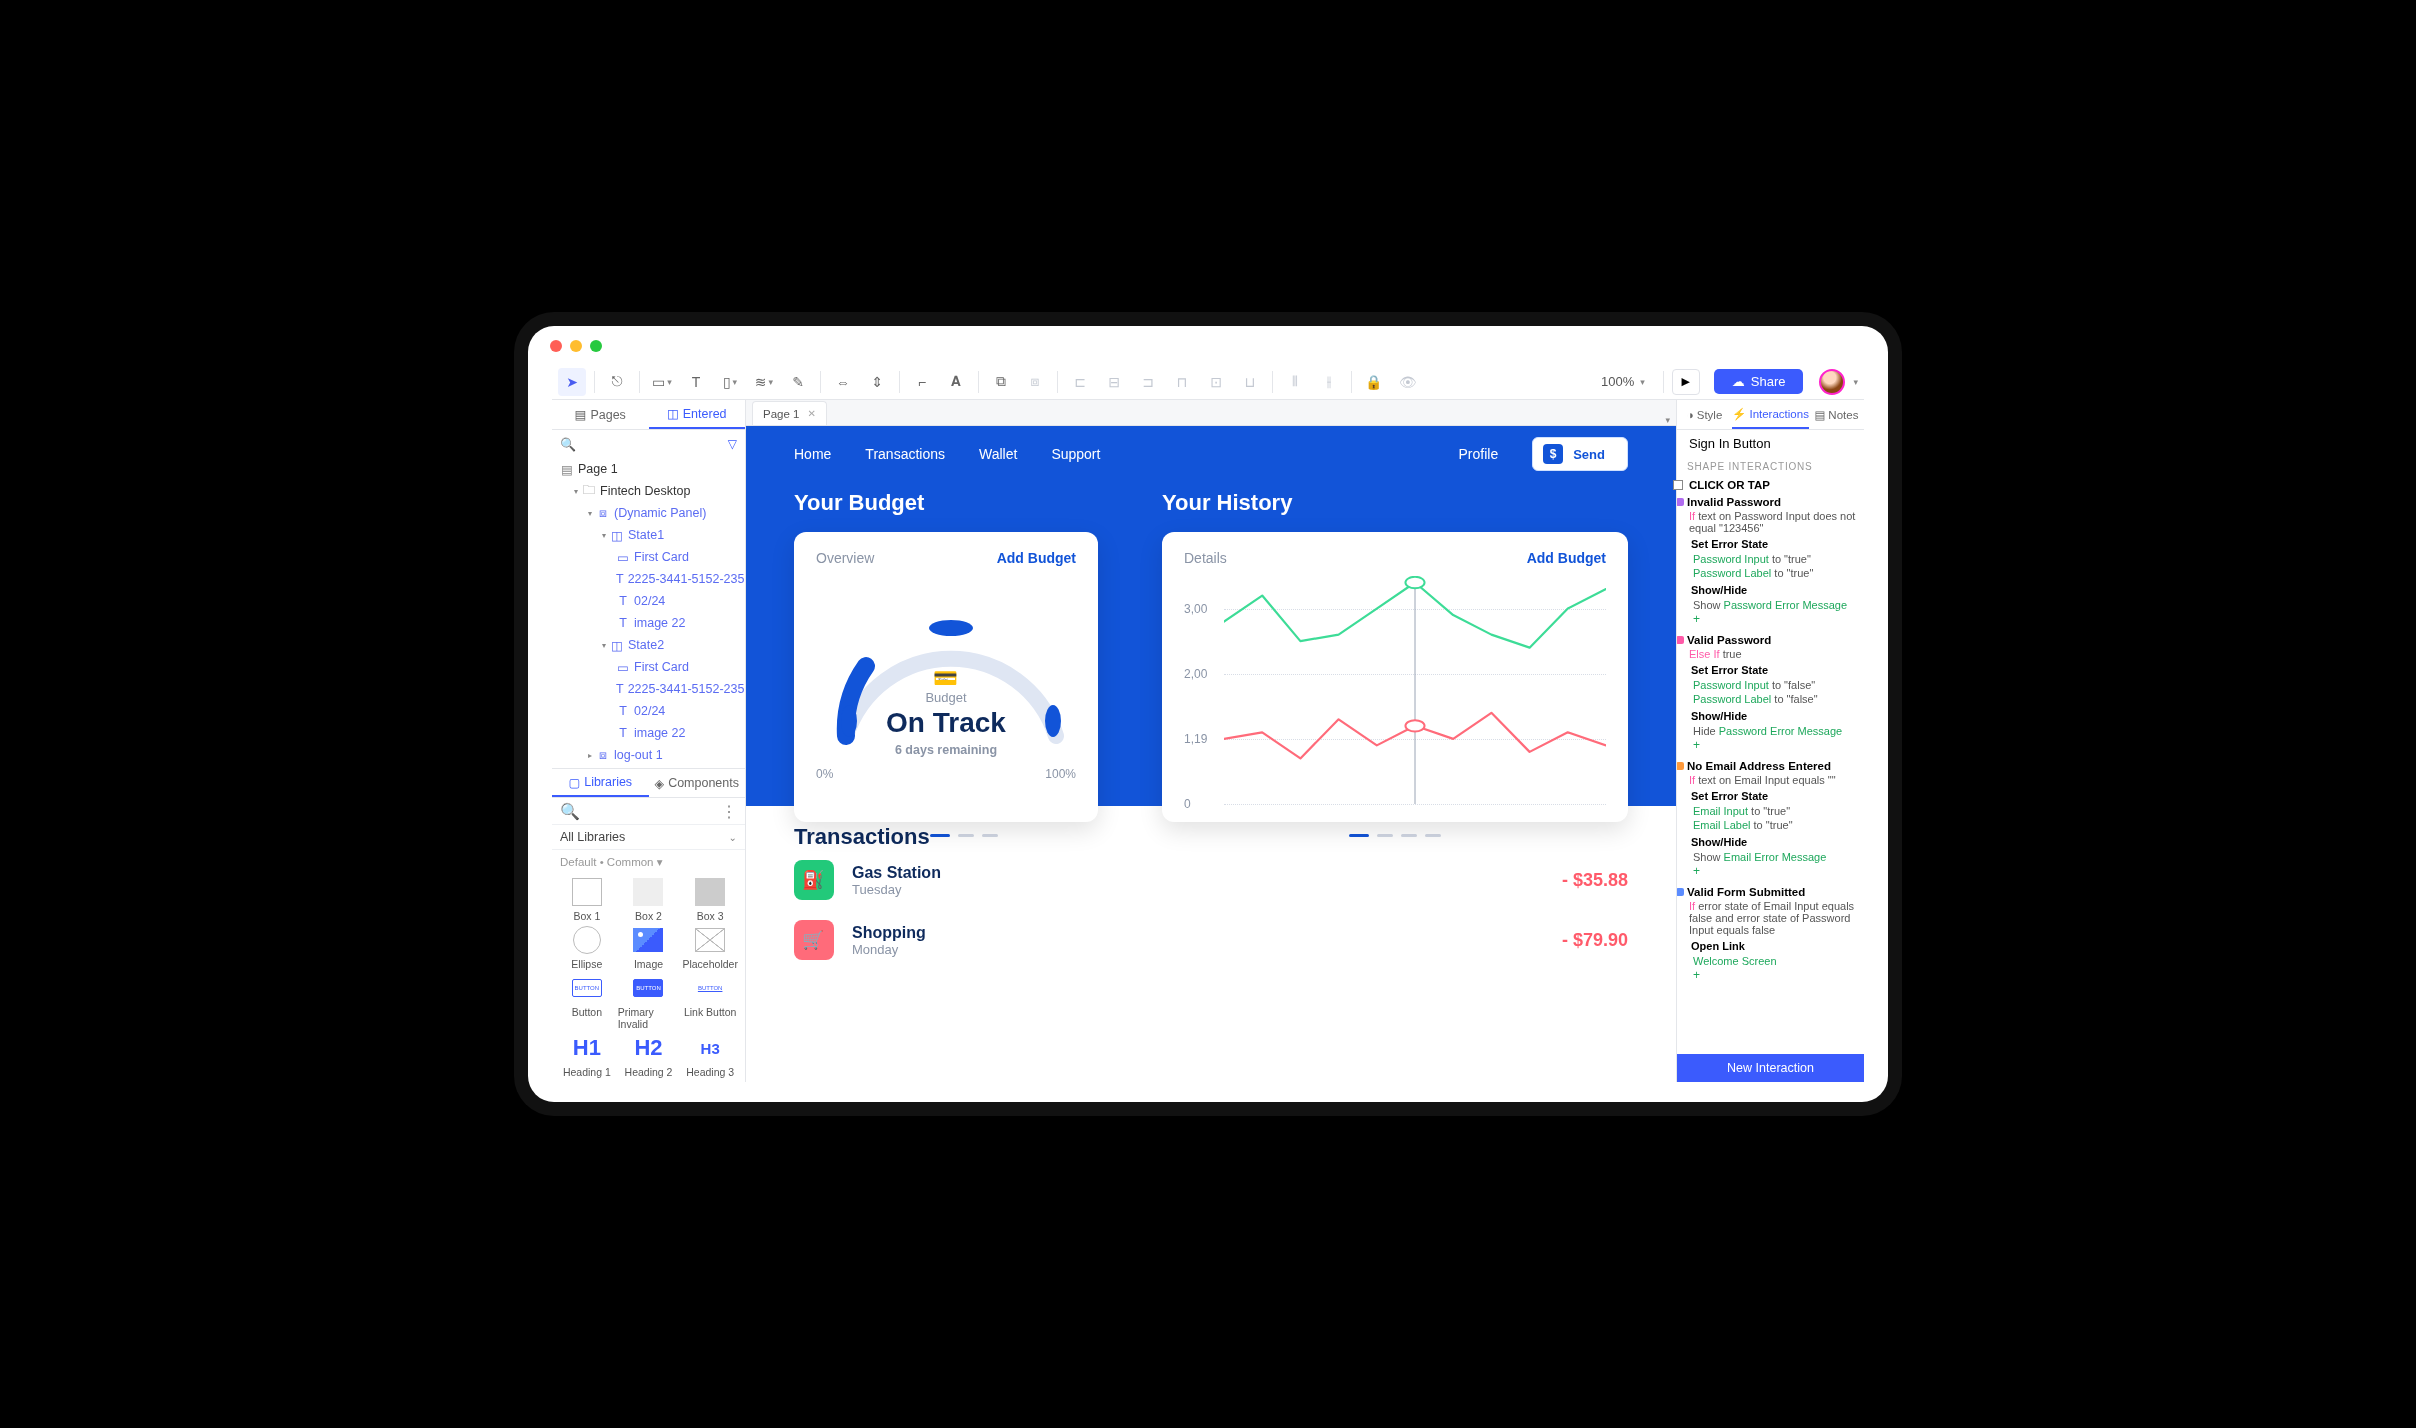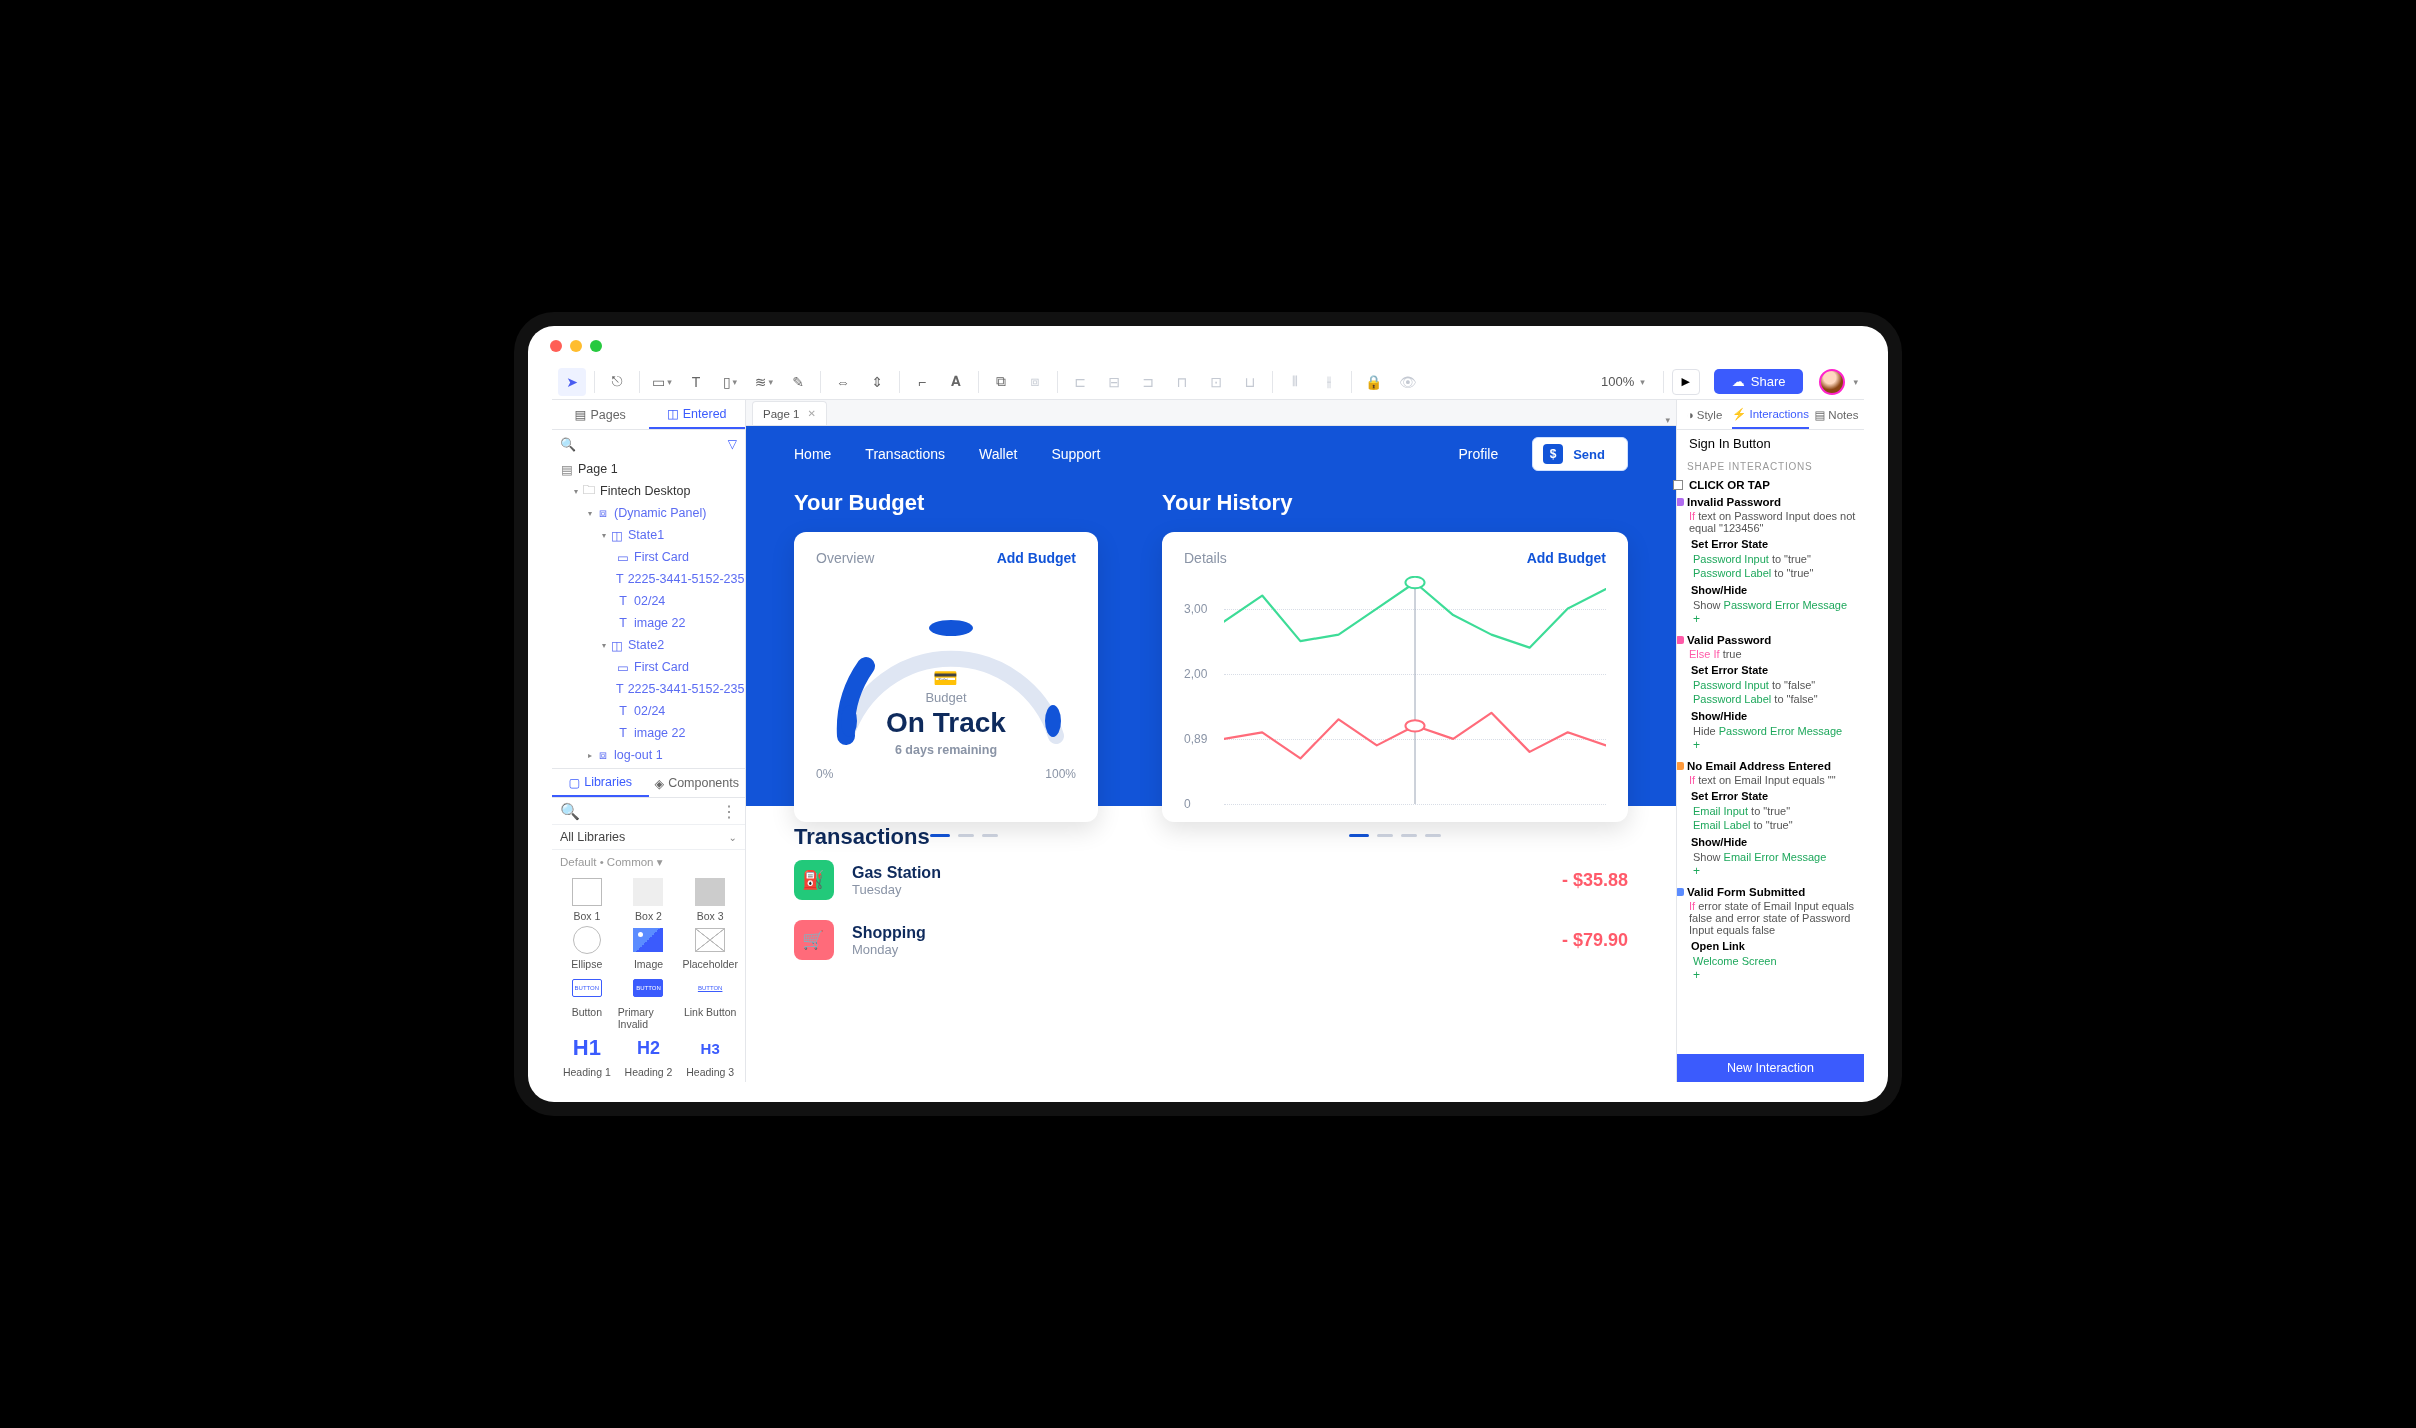--- a/index.html
+++ b/index.html
@@ -49,21 +49,21 @@
 .lib-swatch { width: 30px; height: 28px; margin-bottom: 4px; display: flex; align-items: center; justify-content: center; }
 .bx1 { border: 1px solid #bbb; } .bx2 { background: #eee; } .bx3 { background: #ccc; }
 .ellipse { width: 28px; height: 28px; border: 1px solid #bbb; border-radius: 50%; }
 .imgph { width: 30px; height: 24px; background: linear-gradient(135deg,#5b8cff 50%,#3b5bfd 50%); position: relative; }
 .imgph::after { content:""; position:absolute; top:4px; left:5px; width:5px; height:5px; background:#fff; border-radius:50%; }
 .plh { width: 30px; height: 24px; border: 1px solid #bbb; background: linear-gradient(to bottom right, transparent 48%, #bbb 49%, #bbb 51%, transparent 52%), linear-gradient(to bottom left, transparent 48%, #bbb 49%, #bbb 51%, transparent 52%); }
 .btnph { width: 34px; height: 18px; border: 1px solid #3b5bfd; font-size: 6px; color: #3b5bfd; display:flex;align-items:center;justify-content:center; border-radius:2px;}
 .btnph.fill { background:#3b5bfd; color:#fff; }
 .btnph.link { border:none; text-decoration: underline; }
 .hd { color: #3b5bfd; font-weight: 700; }
-.h1 { font-size: 22px; } .h2 { font-size: 18px; text-align: right; } .h3 { font-size: 15px; }
+.h1 { font-size: 22px; } .h2 { font-size: 22px; text-align: right; } .h3 { font-size: 15px; }
 
 
 .center { flex: 1; display: flex; flex-direction: column; min-width: 0; }
 .doc-tabs { height: 26px; display: flex; align-items: flex-end; border-bottom: 1px solid #e4e6ea; background: #f6f7f9; }
 .doc-tab { height: 24px; background: #fff; border: 1px solid #e4e6ea; border-bottom: none; border-radius: 4px 4px 0 0; padding: 0 10px; font-size: 11.5px; color: #555; display: flex; align-items: center; gap: 8px; margin-left: 6px; }
 .doc-tab .x { color: #aaa; font-size: 10px; cursor: pointer; }
 .doc-tabs .collapse { margin-left: auto; margin-right: 6px; font-size: 9px; color: #888; }
 .canvas { flex: 1; background: #f0f1f4; overflow: hidden; position: relative; }
 .artboard { position: absolute; left: 0; right: 0; top: 0; bottom: 0; background: #fff; }
 
@@ -411,21 +411,21 @@
                 <div style="flex:1">
                   <div class="sec-title">Your History</div>
                   <div class="card sec-history">
                     <div class="card-head">
                       <span>Details</span>
                       <span class="link">Add Budget</span>
                     </div>
                     <div class="hist-plot" id="hist-plot">
                         <div class="ylab" style="top: 100%;">0</div>
                         <div class="grid-dot" style="top: 100%;"></div>
-                        <div class="ylab" style="top: 71.4286%;">0,89</div>
+                        <div class="ylab" style="top: 71.4286%;">1,19</div>
                         <div class="grid-dot" style="top: 71.4286%;"></div>
                         <div class="ylab" style="top: 42.8571%;">2,00</div>
                         <div class="grid-dot" style="top: 42.8571%;"></div>
                         <div class="ylab" style="top: 14.2857%;">3,00</div>
                         <div class="grid-dot" style="top: 14.2857%;"></div>
                         <svg viewBox="0 0 100 100" preserveAspectRatio="none" style="position:absolute;left:40px;right:0;top:0;bottom:0;width:calc(100% - 40px);height:100%">
                           <path d="M0.00 20.00 L10.00 8.57 L20.00 28.57 L30.00 25.71 L40.00 14.29 L50.00 2.86 L60.00 17.14 L70.00 25.71 L80.00 31.43 L90.00 14.29 L100.00 5.71 " fill="none" stroke="#3ddc97" stroke-width="2.2" stroke-linecap="round" stroke-linejoin="round" vector-effect="non-scaling-stroke"></path>
                           <path d="M0.00 71.43 L10.00 68.57 L20.00 80.00 L30.00 62.86 L40.00 74.29 L50.00 65.71 L60.00 71.43 L70.00 60.00 L80.00 77.14 L90.00 68.57 L100.00 74.29 " fill="none" stroke="#ff6b7a" stroke-width="2.2" stroke-linecap="round" stroke-linejoin="round" vector-effect="non-scaling-stroke"></path>
                           <line x1="50" x2="50" y1="0" y2="100" stroke="#9aa4b5" stroke-width="1" vector-effect="non-scaling-stroke"></line>
                           <circle cx="50" cy="2.857142857142858" r="2.5" fill="#fff" stroke="#3ddc97" stroke-width="2" vector-effect="non-scaling-stroke"></circle>

